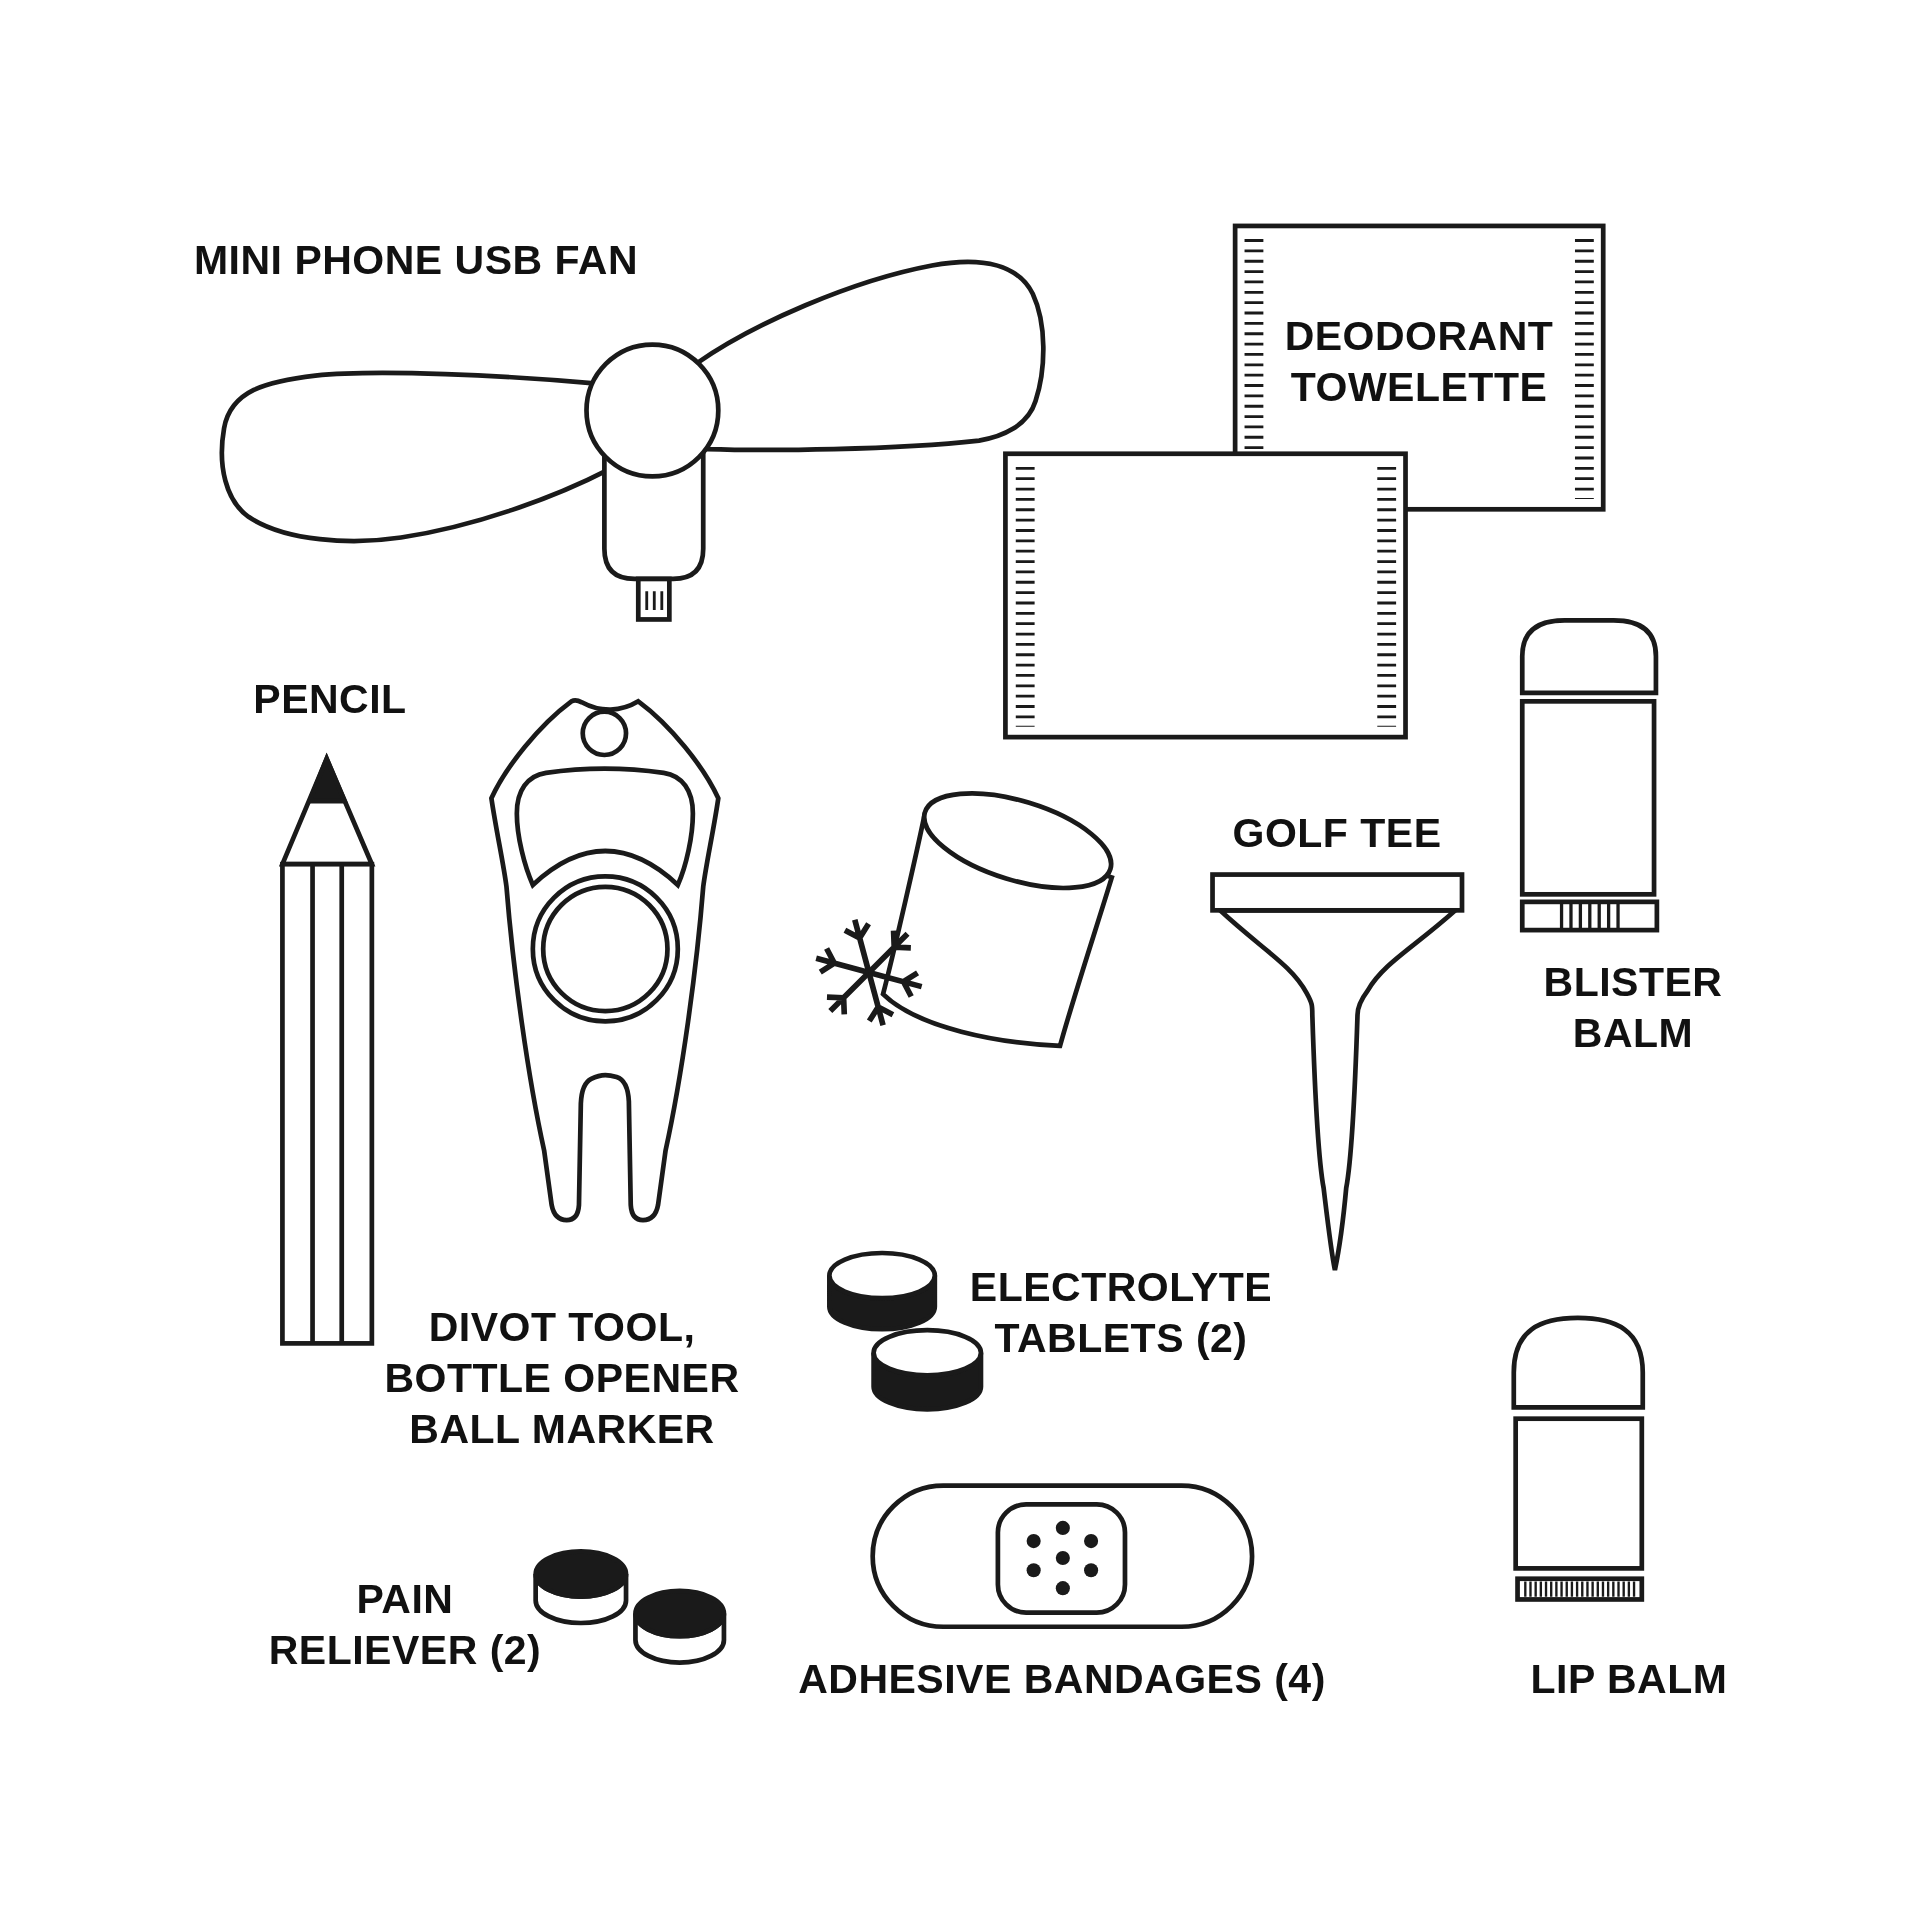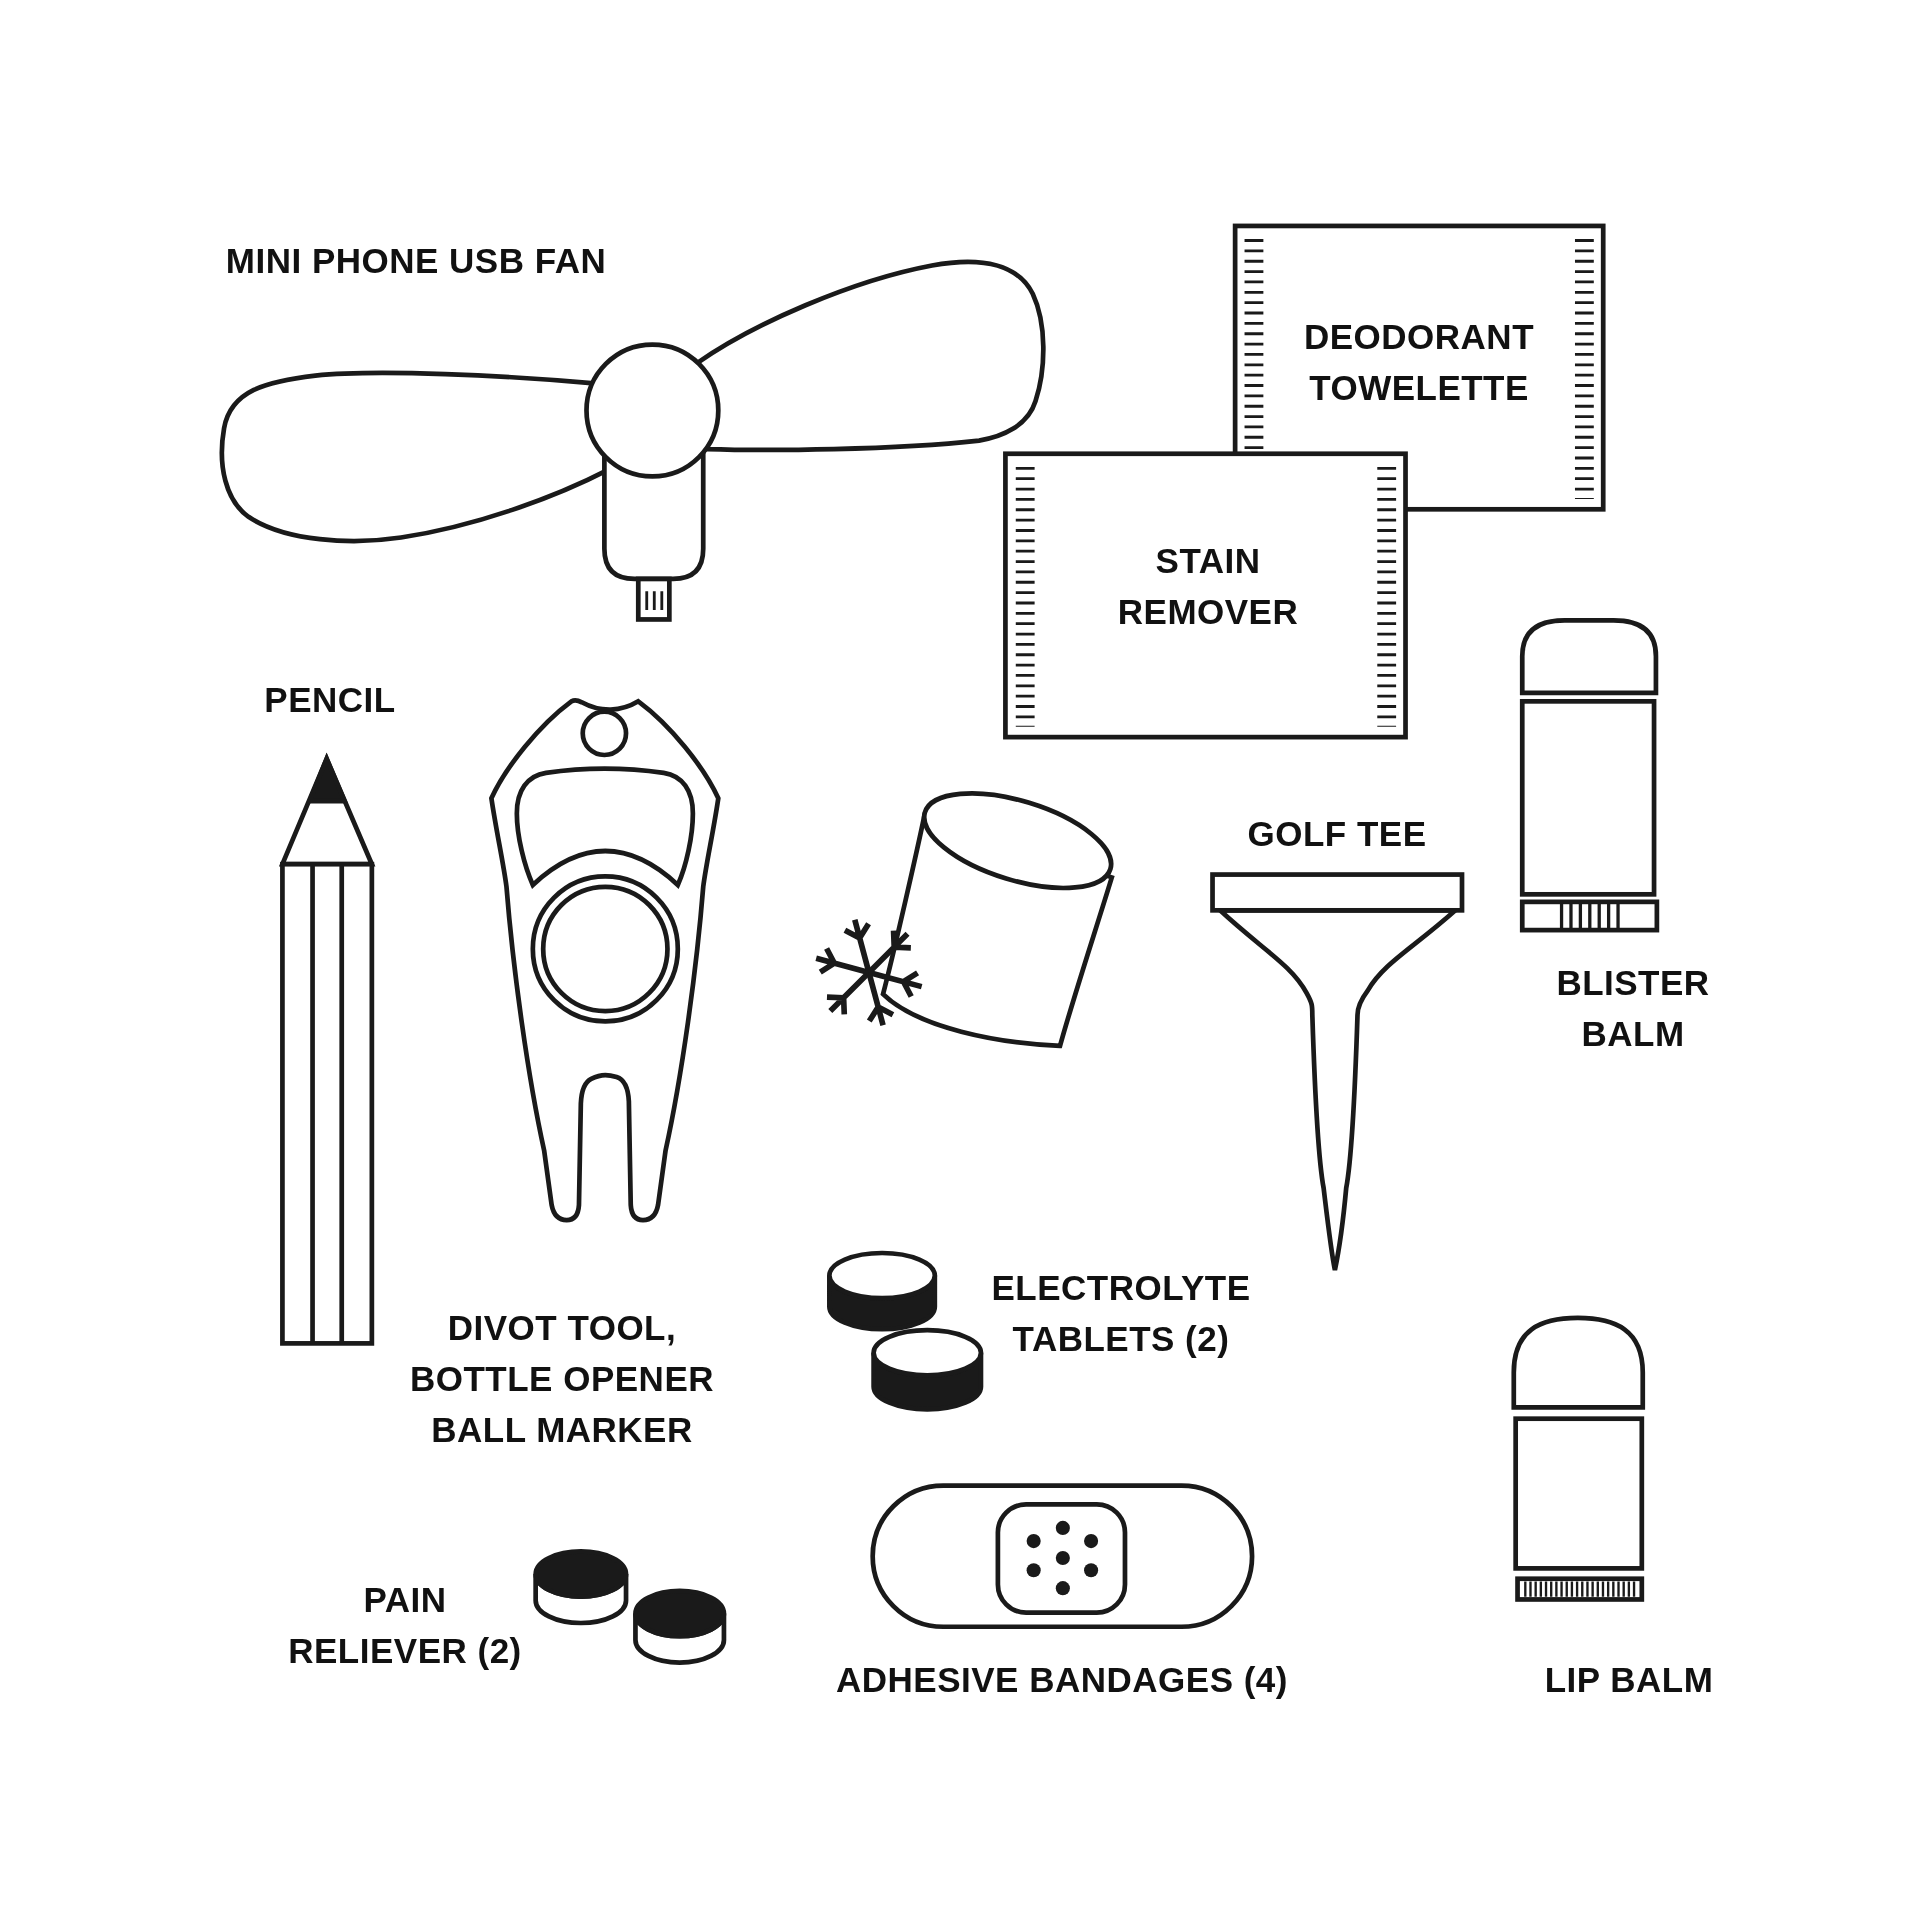--- a/index.html
+++ b/index.html
@@ -8,21 +8,21 @@
     width:1928px;height:1928px;
     background:#ffffff;
     font-family:"Liberation Sans", sans-serif;
     overflow:hidden;
   }
   .art{position:absolute;left:0;top:0;}
   .label{
     position:absolute;
     transform:translateX(-50%);
     font-weight:bold;
-    font-size:35px;
+    font-size:41px;
     line-height:51px;
     letter-spacing:0.5px;
     color:#111;
     text-align:center;
     white-space:pre-line;
   }
 </style>
 </head>
 <body>
 
@@ -176,22 +176,20 @@
                C 1716,1400 1745,1413 1745,1458 L 1745,1495 Z" fill="#fff"></path>
       <rect x="1610" y="1507" width="134" height="159" fill="#fff"></rect>
       <rect x="1612" y="1677" width="132" height="22" fill="#fff"></rect>
       <line x1="1619" y1="1688" x2="1738" y2="1688" stroke-width="16" stroke-dasharray="2.5 3"></line>
     </g>
   </svg>
 
   <div class="label" style="left:416px;  top:235px;">MINI PHONE USB FAN</div>
   <div class="label" style="left:1419px; top:311px;">DEODORANT
 TOWELETTE</div>
-  <div class="label" style="left:1208px; top:535px;">STAIN
-REMOVER</div>
   <div class="label" style="left:330px;  top:674px;">PENCIL</div>
   <div class="label" style="left:562px;  top:1302px;">DIVOT TOOL,
 BOTTLE OPENER
 BALL MARKER</div>
   <div class="label" style="left:1337px; top:808px;">GOLF TEE</div>
   <div class="label" style="left:1591px; top:957px;margin-left:42px;">BLISTER
 BALM</div>
   <div class="label" style="left:1121px; top:1262px;">ELECTROLYTE
 TABLETS (2)</div>
   <div class="label" style="left:405px;  top:1574px;">PAIN

